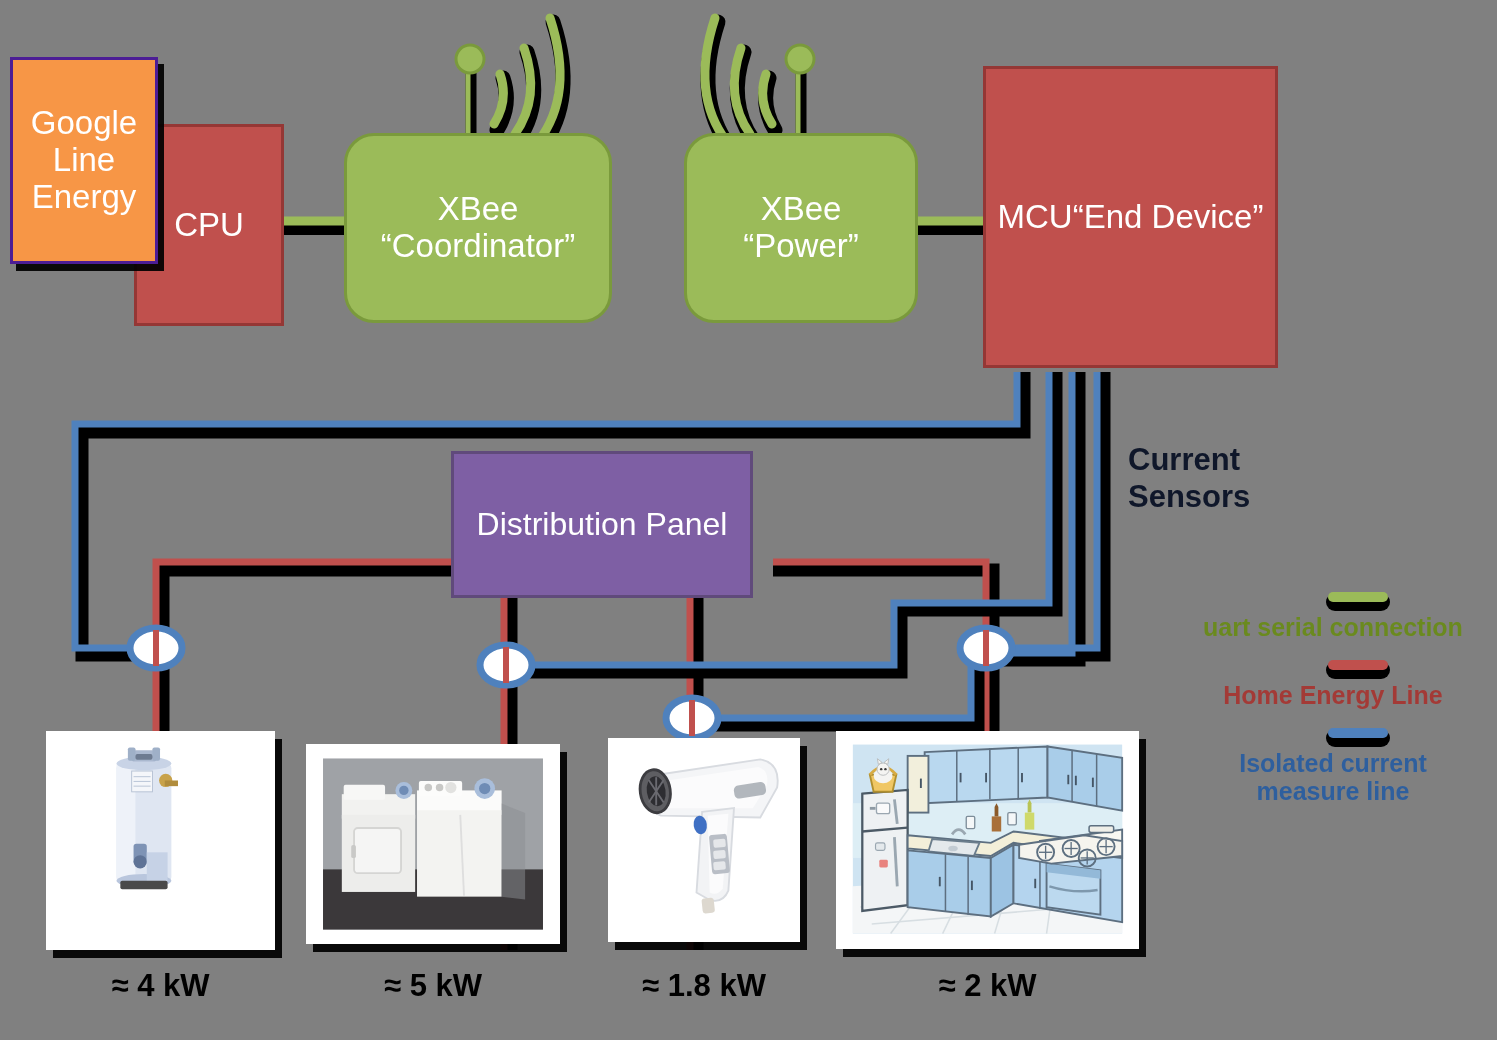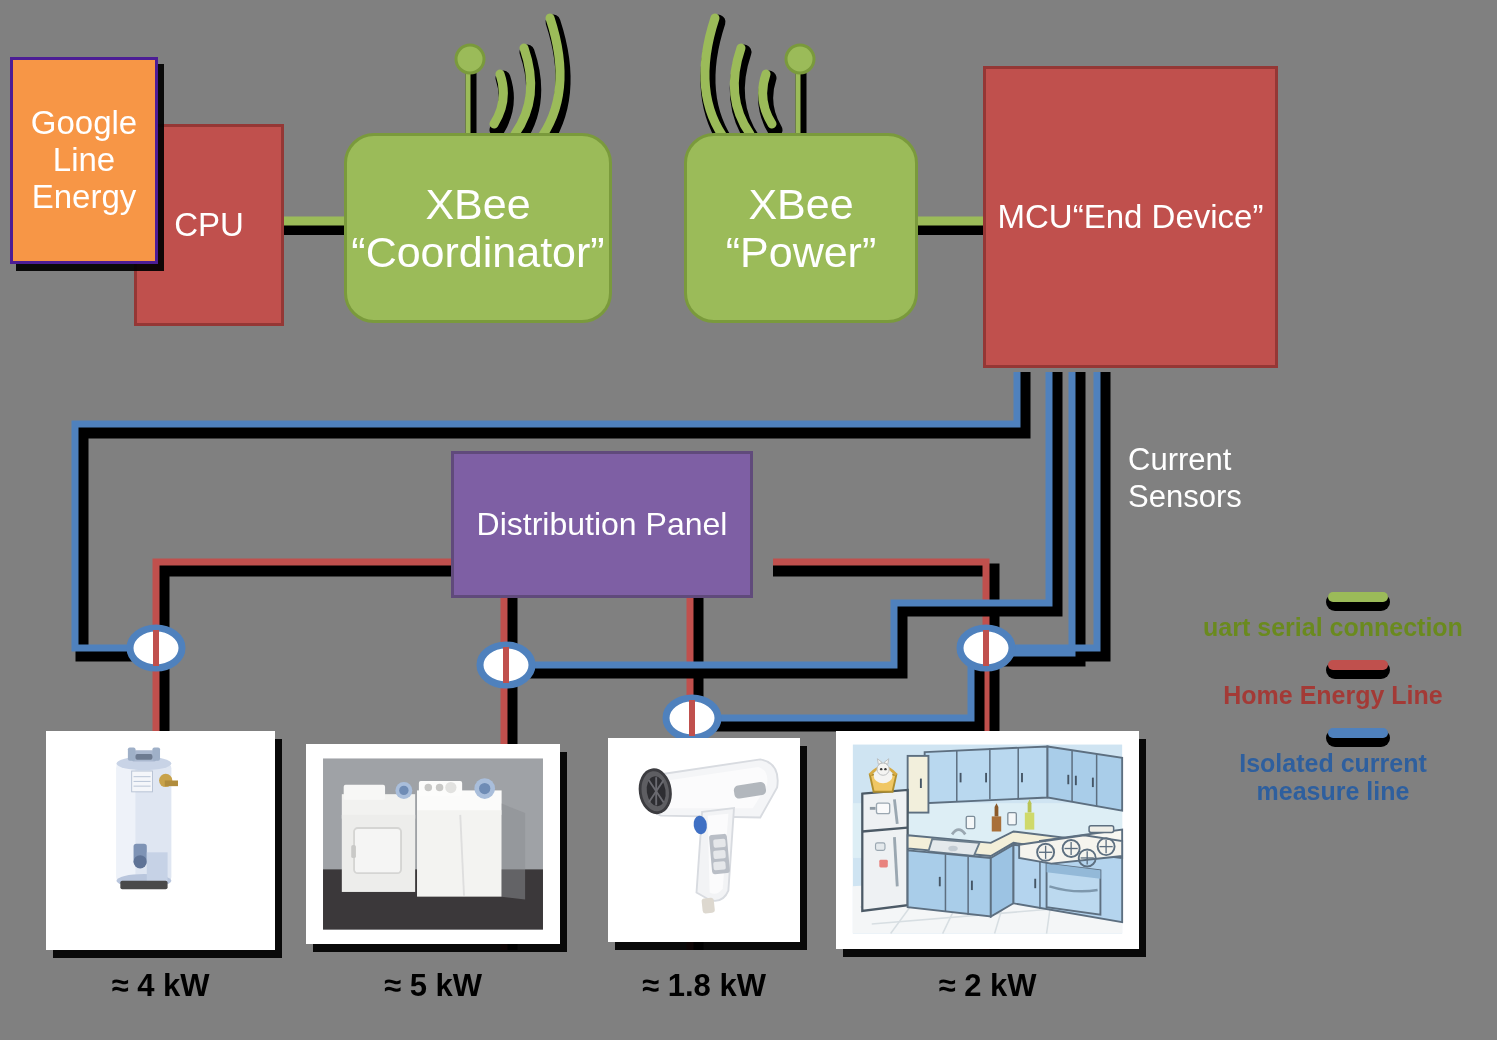--- a/index.html
+++ b/index.html
@@ -17,21 +17,21 @@
     position:absolute;box-sizing:border-box;
     display:flex;align-items:center;justify-content:center;text-align:center;
     color:#ffffff;line-height:1.12;
   }
   .box-red{background:#C0504D;border:3px solid #953735;}
   .box-green{background:#9BBB59;border:3px solid #7A9A3C;border-radius:30px;}
   .box-purple{background:#7E5FA4;border:3px solid #604A7B;}
   .box-orange{background:#F79646;border:3px solid #4c1d95;box-shadow:6px 7px 0 0 rgba(0,0,0,.92);}
 
   .lbl-cpu{font-size:33px;}
-  .lbl-xbee{font-size:43px;}
+  .lbl-xbee{font-size:33px;}
   .lbl-mcu{font-size:33px;}
   .lbl-dist{font-size:32px;}
   .lbl-gpm{font-size:33px;}
 
   .photo{
     position:absolute;box-sizing:border-box;background:#ffffff;
     border:6px solid #ffffff;
     box-shadow:7px 8px 0 0 rgba(0,0,0,.93);
     overflow:hidden;
   }
@@ -39,21 +39,21 @@
 
   .kw{
     position:absolute;text-align:center;color:#000000;
     font-size:31px;font-weight:700;white-space:nowrap;
   }
 
   .legend-text{position:absolute;text-align:center;font-weight:700;white-space:nowrap;line-height:1.12;}
   .lg-green{color:#6A8A1E;font-size:25px;}
   .lg-red{color:#A33A36;font-size:25px;}
   .lg-blue{color:#2E5F9E;font-size:25px;}
-  .cs-label{position:absolute;color:#ffffff;font-size:31px;font-weight:400;line-height:1.18;}
+  .cs-label{position:absolute;color:#0f172a;font-size:31px;font-weight:700;line-height:1.18;}
 </style>
 </head>
 <body>
 
 <div id="stage">
 
   <svg class="layer" viewBox="0 0 1497 1040">
     <defs>
       <radialGradient id="sensorFill" cx="42%" cy="38%" r="75%">
         <stop offset="0%" stop-color="#ffffff"></stop>

